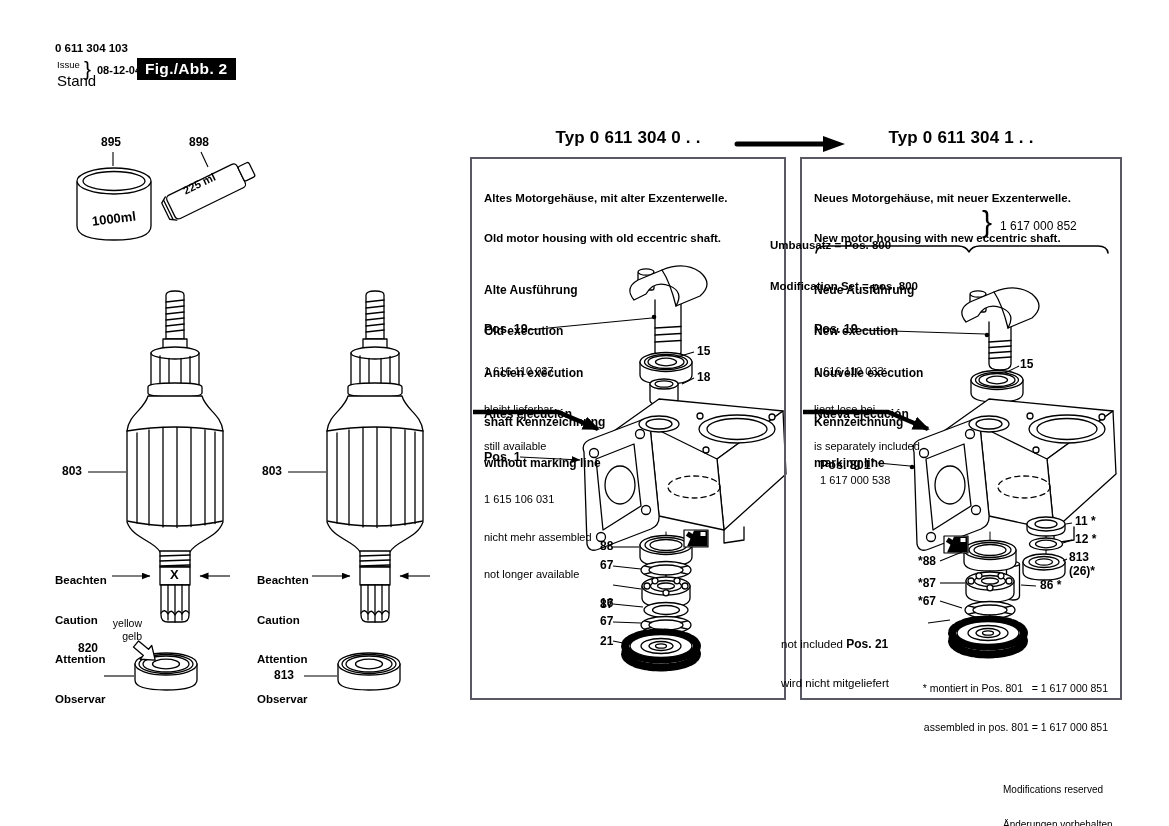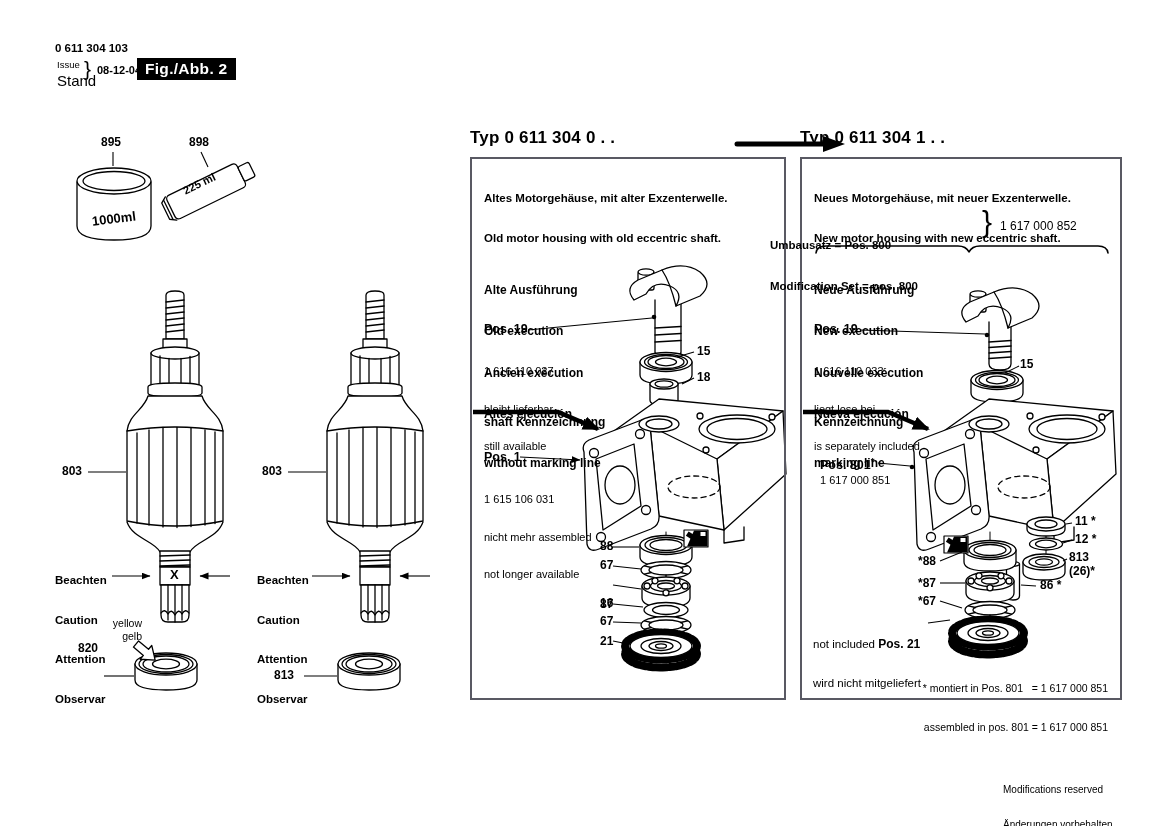--- a/index.html
+++ b/index.html
@@ -6,21 +6,21 @@
   html,body{width:1169px;height:826px}
   body{position:relative;background:#fff;color:#000;font-family:"Liberation Sans","DejaVu Sans",sans-serif;overflow:hidden}
   .L{position:absolute;white-space:pre;line-height:1.15;z-index:3}
   .b{font-weight:700}
   .f10{font-size:10px}.f105{font-size:10.5px}.f11{font-size:11px}.f115{font-size:11.5px}
   .f12{font-size:12px}.f125{font-size:12.5px}.f13{font-size:13px}.f17{font-size:17px;letter-spacing:.2px}
   .lh13 div{line-height:13px}.lh14 div{line-height:14px}.lh12 div{line-height:12px}
   .panel{position:absolute;border:2px solid #595963;background:transparent;z-index:2;pointer-events:none}
   svg.lines{position:absolute;left:0;top:0;z-index:1}
   .badge{background:#000;color:#fff;font-weight:700;font-size:15.5px;padding:2px 8px 3px;letter-spacing:.3px}
-  .ctr{}
+  .ctr{text-align:center}
   .rt{text-align:right}
   sup.star{font-size:78%;vertical-align:super;font-weight:700}
   .rot27{transform:rotate(-26deg);transform-origin:left center}
   .rot7{transform:rotate(-7deg);transform-origin:center}
 </style>
 </head>
 <body>
 
 <svg class="lines" width="1169" height="826" viewBox="0 0 1169 826">
   <defs>
@@ -395,31 +395,31 @@
 <div class="L f11 lh12" style="left:814px;top:340px">
   <div>1 616 110 033</div>
   <div>liegt lose bei</div>
   <div>is separately included</div>
 </div>
 <div class="L f12 b lh14" style="left:814px;top:387px">
   <div>Kennzeichnung</div>
   <div>marking line</div>
 </div>
 <div class="L f125 b" style="left:820px;top:455px"><span>Pos. 801</span><sup class="star">*</sup></div>
-<div class="L f11" style="left:820px;top:474px">1 617 000 851</div>
+<div class="L f11" style="left:820px;top:474px">1 617 000 538</div>
 <div class="L f12 b" style="left:1020px;top:358px">15</div>
 <div class="L f12 b" style="left:1075px;top:515px">11 *</div>
 <div class="L f12 b" style="left:1075px;top:533px">12 *</div>
 <div class="L f12 b" style="left:1069px;top:551px">813</div>
 <div class="L f12 b" style="left:1069px;top:565px">(26)*</div>
 <div class="L f12 b" style="left:1040px;top:579px">86 *</div>
 <div class="L f12 b" style="left:918px;top:555px">*88</div>
 <div class="L f12 b" style="left:918px;top:577px">*87</div>
 <div class="L f12 b" style="left:918px;top:595px">*67</div>
-<div class="L f115" style="left:813px;top:612px;line-height:13px">
+<div class="L f115" style="left:781px;top:612px;line-height:13px">
   <div><span>not included </span><span class="b f12">Pos. 21</span></div>
   <div>wird nicht mitgeliefert</div>
 </div>
 <div class="L f105 rt" style="left:860px;top:656px;width:248px;line-height:13px">
   <div>* montiert in Pos. 801   = 1 617 000 851</div>
   <div>assembled in pos. 801 = 1 617 000 851</div>
 </div>
 
 <div class="L f10" style="left:1003px;top:761px;line-height:11.5px">
   <div>Modifications reserved</div>

